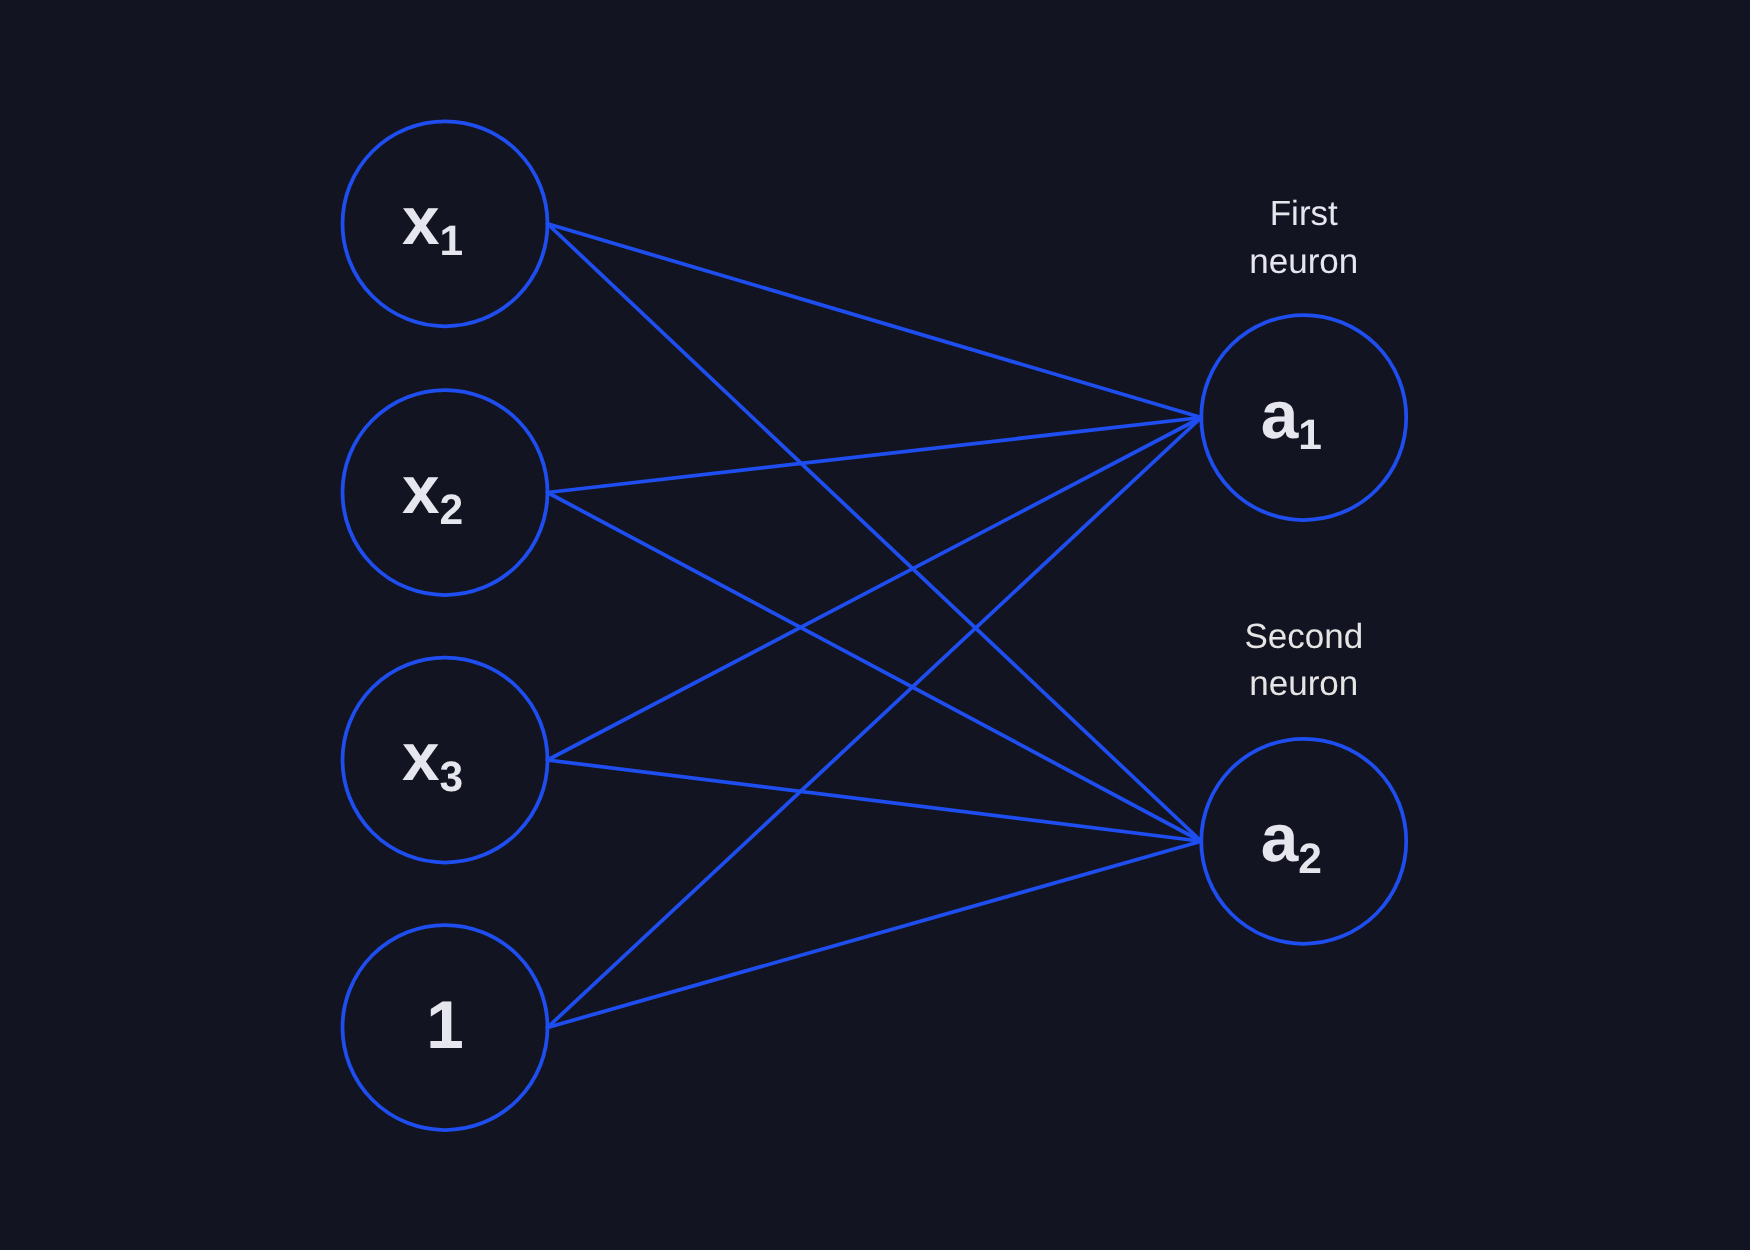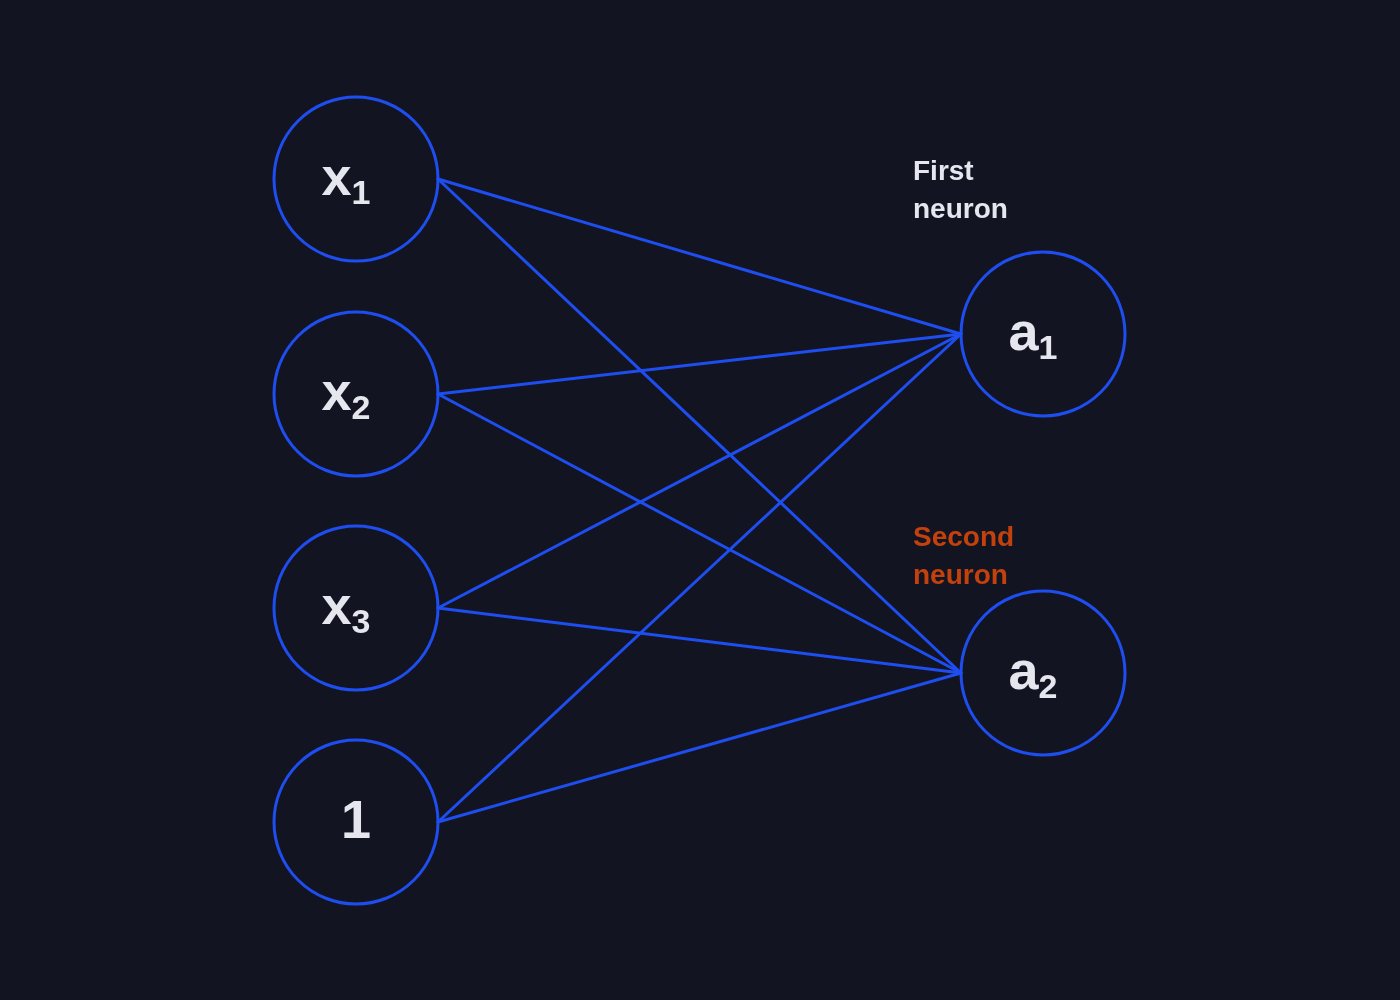--- a/index.html
+++ b/index.html
@@ -42,22 +42,23 @@
   }
   .node-sub {
     font-size: 34px;
     font-weight: bold;
   }
   .neuron-caption {
     position: absolute;
     color: #e6e6ef;
     font-family: "Liberation Sans", sans-serif;
     font-size: 28px;
-    font-weight: bold;
+    font-weight: normal;
     line-height: 1.35;
+    text-align: center;
     width: 260px;
     white-space: pre-line;
   }
 </style>
 </head>
 <body>
 
 <div id="canvas">
 
   <svg id="net-svg" viewBox="0 0 1400 1000">
@@ -95,17 +96,17 @@
         <g>
           <circle cx="1043" cy="673" r="82" class="node-circle" stroke="#1e4ef0"></circle>
           <text class="node-label" x="1033" y="675" fill="#e6e6ef"><tspan>a</tspan><tspan class="node-sub" dy="14">2</tspan></text>
         </g>
       </g>
   </svg>
 
   <div id="captions-layer">
       <div class="neuron-caption" style="left: 913px; top: 152px; color: rgb(230, 230, 239);">First
 neuron</div>
-      <div class="neuron-caption" style="left: 913px; top: 518px; color: #c2410c;">Second
+      <div class="neuron-caption" style="left: 913px; top: 490px; color: #e5e5e5;">Second
 neuron</div>
     </div>
 
 </div>
 
 </body></html>

